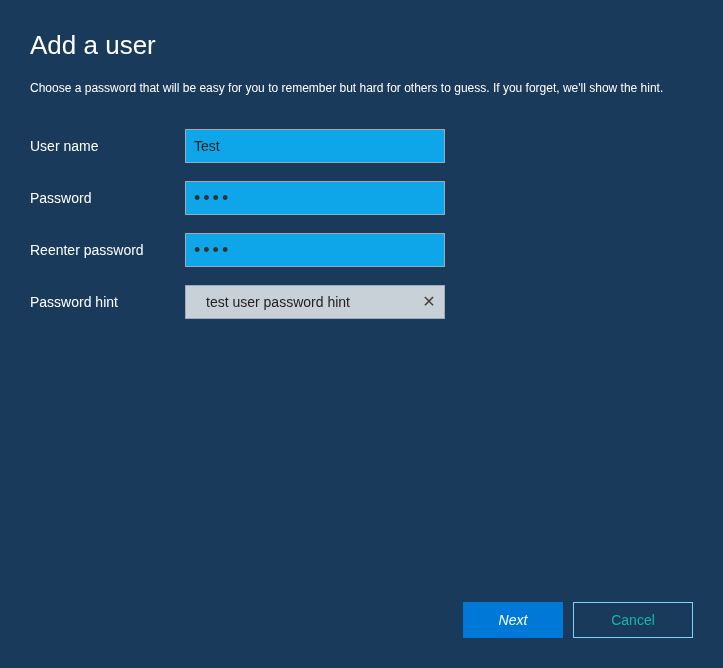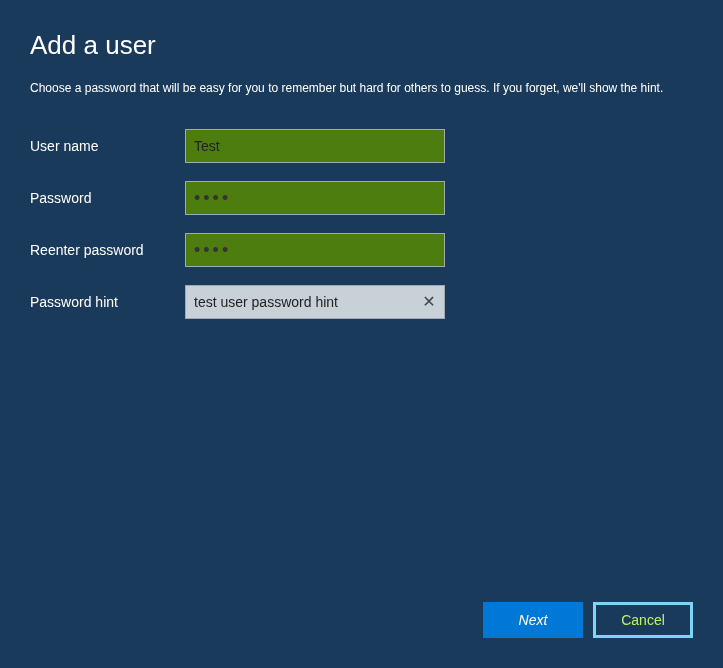--- a/index.html
+++ b/index.html
@@ -54,41 +54,41 @@
       font-size: 14px;
       color: white;
       font-weight: 300;
       width: 155px;
       flex-shrink: 0;
     }
 
     .form-input {
       width: 260px;
       height: 34px;
-      background-color: #4d7c0f;
+      background-color: #0ea5e9;
       border: 1px solid #a0aab4;
       border-radius: 0;
       padding: 0 8px;
       font-size: 14px;
       color: #222;
       outline: none;
     }
 
     .password-hint-wrapper {
       position: relative;
       display: flex;
       align-items: center;
     }
 
     .password-hint-input {
       width: 260px;
       height: 34px;
       background-color: #c8d0d8;
       border: 1px solid #a0aab4;
-      padding: 0 32px 0 8px;
+      padding: 0 32px 0 20px;
       font-size: 14px;
       color: #222;
       outline: none;
     }
 
     .clear-btn {
       position: absolute;
       right: 6px;
       background: none;
       border: none;
@@ -117,25 +117,25 @@
       background-color: #0078d7;
       color: white;
       border: none;
       font-size: 14px;
       cursor: pointer;
       font-family: 'Segoe UI', Arial, sans-serif;
       font-style: italic;
     }
 
     .btn-cancel {
-      width: 100px;
+      width: 120px;
       height: 36px;
       background-color: #1a3a5c;
-      color: #bef264;
-      border: 3px solid #7dd3fc;
+      color: #14b8a6;
+      border: 1px solid #7dd3fc;
       font-size: 14px;
       cursor: pointer;
       font-family: 'Segoe UI', Arial, sans-serif;
     }
 
     .password-dots {
       letter-spacing: 3px;
       font-size: 18px;
       color: #333;
     }

